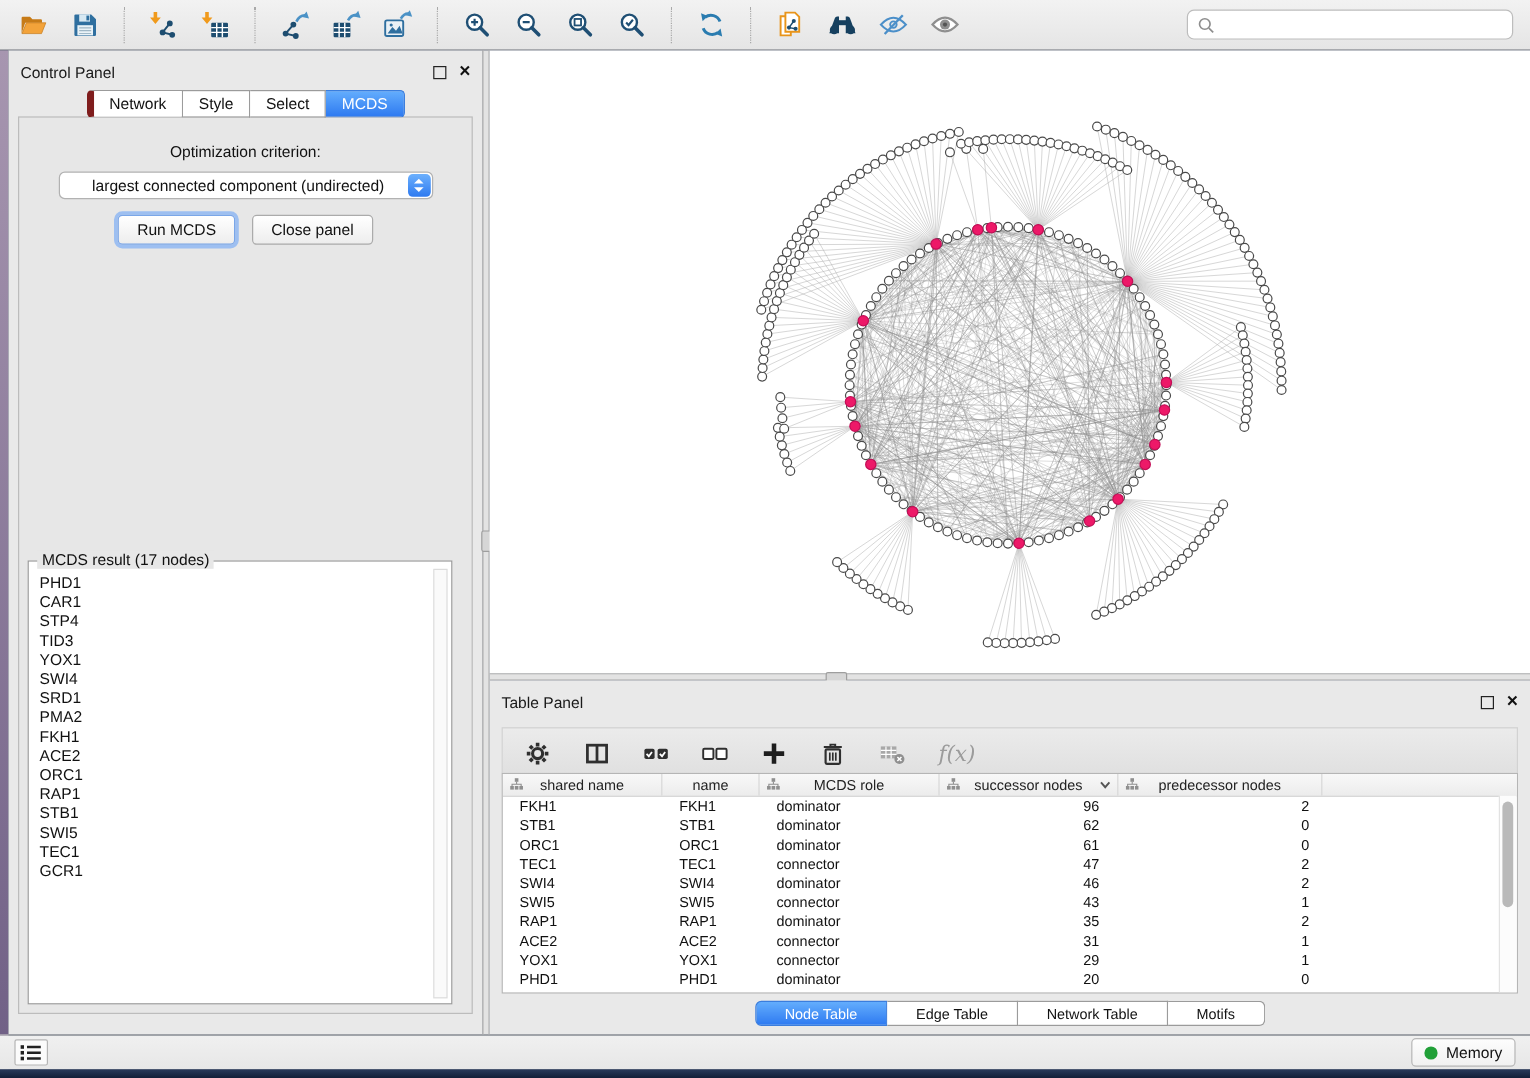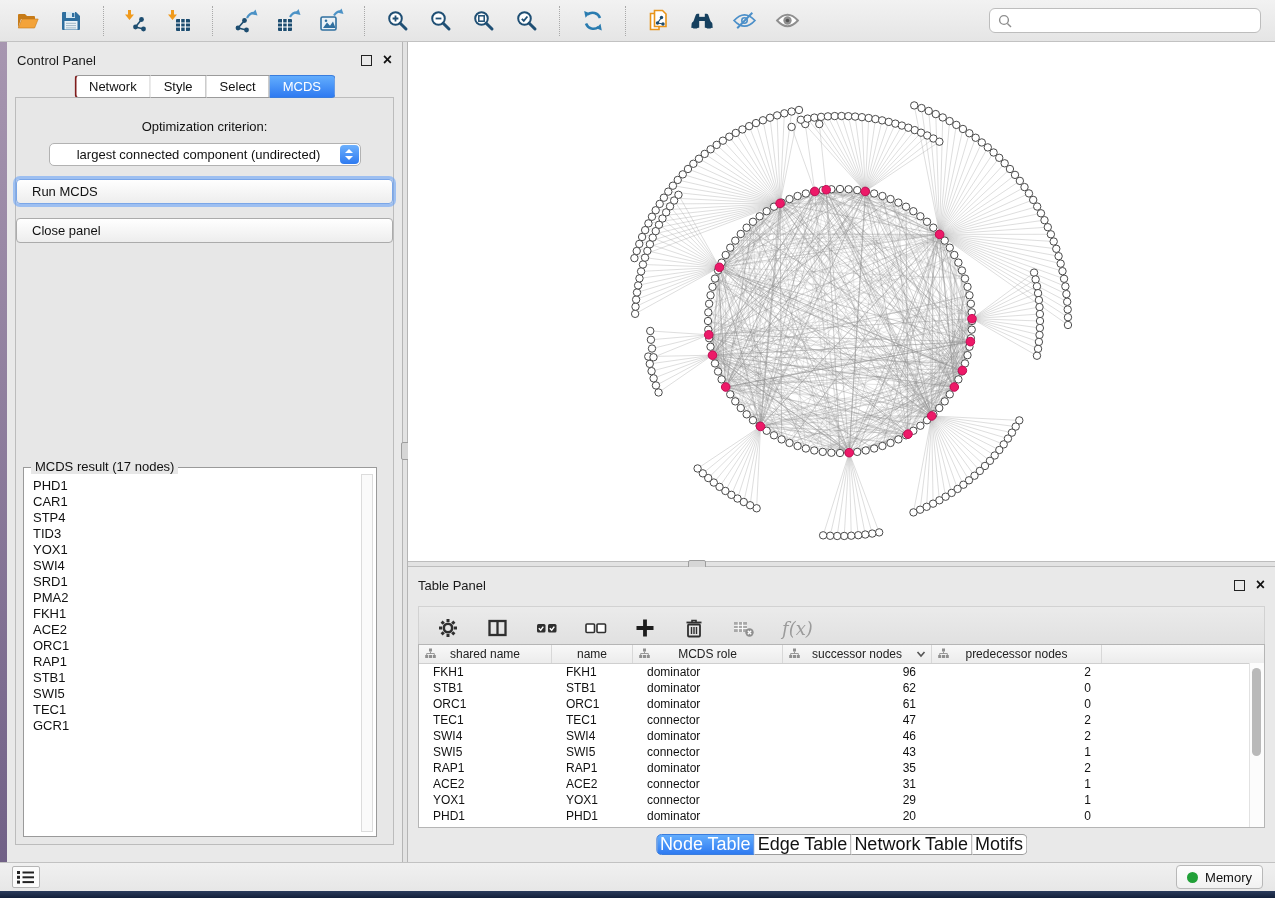--- a/index.html
+++ b/index.html
@@ -23,34 +23,34 @@
   
   .control-panel{position:absolute;left:7px;top:42px;width:395px;height:820px;background:#e9e9e9;}
   .panel-head{height:24px;display:flex;align-items:center;padding:6px 10px 0;}
   .panel-title{font-size:13px;color:#1a1a1a;}
   .win-btns{margin-left:auto;display:flex;gap:11px;align-items:center;}
   .float-btn{width:9px;height:9px;border:1.5px solid #222;}
   .close-btn{font-size:16px;font-weight:bold;color:#111;line-height:12px;cursor:default;}
   .cp-tabs{position:absolute;left:50%;transform:translateX(-50%);top:33px;display:flex;z-index:2;}
   .cp-tab{height:21px;padding:0 13px;font-size:13px;display:flex;align-items:center;background:#fff;
     border:1px solid #9b9b9b;border-left:none;color:#111;white-space:nowrap;}
-  .cp-tab:first-child{border-left:2px solid #7f1d1d;border-radius:4px 0 0 4px;}
+  .cp-tab:first-child{border-left:6px solid #7f1d1d;border-radius:4px 0 0 4px;}
   .cp-tab:last-child{border-radius:0 4px 4px 0;}
   .cp-tab.sel{background:linear-gradient(#63adfd,#2e7af1);color:#fff;border-color:#3a7ddd;}
   .cp-box{position:absolute;left:8px;right:8px;top:55px;bottom:17px;border:1px solid #bcbcbc;background:#e7e7e7;}
   .opt-label{margin-top:21px;text-align:center;font-size:13px;}
   .dropdown{margin:9px auto 0;width:312px;height:23px;background:#fff;border:1px solid #b2b2b2;
     border-radius:5px;display:flex;align-items:center;box-sizing:border-box;padding-left:8px;}
   .dd-value{flex:1;text-align:center;font-size:13px;white-space:nowrap;}
   .dd-stepper{width:19px;height:19px;margin-right:1px;border-radius:4px;flex:none;
     background:linear-gradient(#6cb0fd,#2e7af0);display:flex;flex-direction:column;
     align-items:center;justify-content:center;gap:3px;}
   .tri-up{width:0;height:0;border-left:4px solid transparent;border-right:4px solid transparent;border-bottom:4.5px solid #fff;}
   .tri-dn{width:0;height:0;border-left:4px solid transparent;border-right:4px solid transparent;border-top:4.5px solid #fff;}
-  .btn-row{display:flex;justify-content:center;gap:14px;margin-top:13px;flex-direction:column;}
+  .btn-row{display:flex;justify-content:center;gap:14px;margin-top:13px;}
   .btn{height:23px;padding:0 15px;font-size:13px;background:linear-gradient(#ffffff,#ededed);
     border:1px solid #ababab;border-radius:4px;display:flex;align-items:center;white-space:nowrap;}
   .btn.focus{box-shadow:0 0 0 3px rgba(96,158,250,.55);border-color:#7aa6e8;}
   .group-box{position:absolute;left:7px;right:16px;top:369px;bottom:7px;border:1px solid #9a9a9a;background:#fff;}
   .group-legend{position:absolute;top:-9px;left:7px;background:#e7e7e7;padding:0 4px;font-size:13px;}
   .result-list{position:absolute;left:4px;right:16px;top:10px;bottom:4px;overflow:hidden;}
   .result-item{font-size:13px;line-height:16px;padding-left:5px;}
   .result-scroll{position:absolute;right:3px;top:6px;bottom:4px;width:10px;background:#fafafa;border:1px solid #dcdcdc;}
   
   .v-divider{position:absolute;left:402px;top:42px;width:6px;height:820px;background:#e3e3e3;
@@ -82,21 +82,21 @@
     border-bottom:1px solid #cfcfcf;}
   .th{position:relative;display:flex;align-items:center;justify-content:center;font-size:12px;color:#222;
     border-right:1px solid #d8d8d8;box-sizing:border-box;flex:none;}
   .th .tree{position:absolute;left:6px;top:3px;}
   .th .sort{position:absolute;right:5px;top:5px;}
   .tbl-row{display:flex;height:16px;align-items:center;}
   .td{font-size:12px;box-sizing:border-box;white-space:nowrap;flex:none;}
   .tbl-scroll{position:absolute;right:0;top:18px;bottom:0;width:14px;background:#fcfcfc;border-left:1px solid #e2e2e2;}
   .thumb{position:absolute;left:2px;top:5px;width:9px;height:88px;background:#b9b9b9;border-radius:5px;}
   .tp-tabs{position:absolute;left:50%;transform:translateX(-50%);bottom:7px;display:flex;}
-  .tp-tab{height:19px;padding:0 3px;font-size:18px;display:flex;align-items:center;background:#fff;
+  .tp-tab{height:19px;padding:0 24px;font-size:12px;display:flex;align-items:center;background:#fff;
     border:1px solid #9b9b9b;border-left:none;color:#111;white-space:nowrap;}
   .tp-tab:first-child{border-left:1px solid #9b9b9b;border-radius:5px 0 0 5px;}
   .tp-tab:last-child{border-radius:0 5px 5px 0;}
   .tp-tab.sel{background:linear-gradient(#63adfd,#2e7af1);color:#fff;border-color:#3a7ddd;}
   
   .status-bar{position:absolute;left:0;top:862px;width:1275px;height:29px;box-sizing:border-box;
     background:linear-gradient(#f0f0f0,#e7e7e7);border-top:1px solid #c2c2c2;
     display:flex;align-items:center;padding:0 12px;}
   .list-btn{width:26px;height:20px;border:1px solid #b5b5b5;background:#fbfbfb;border-radius:2px;
     display:flex;align-items:center;justify-content:center;}

